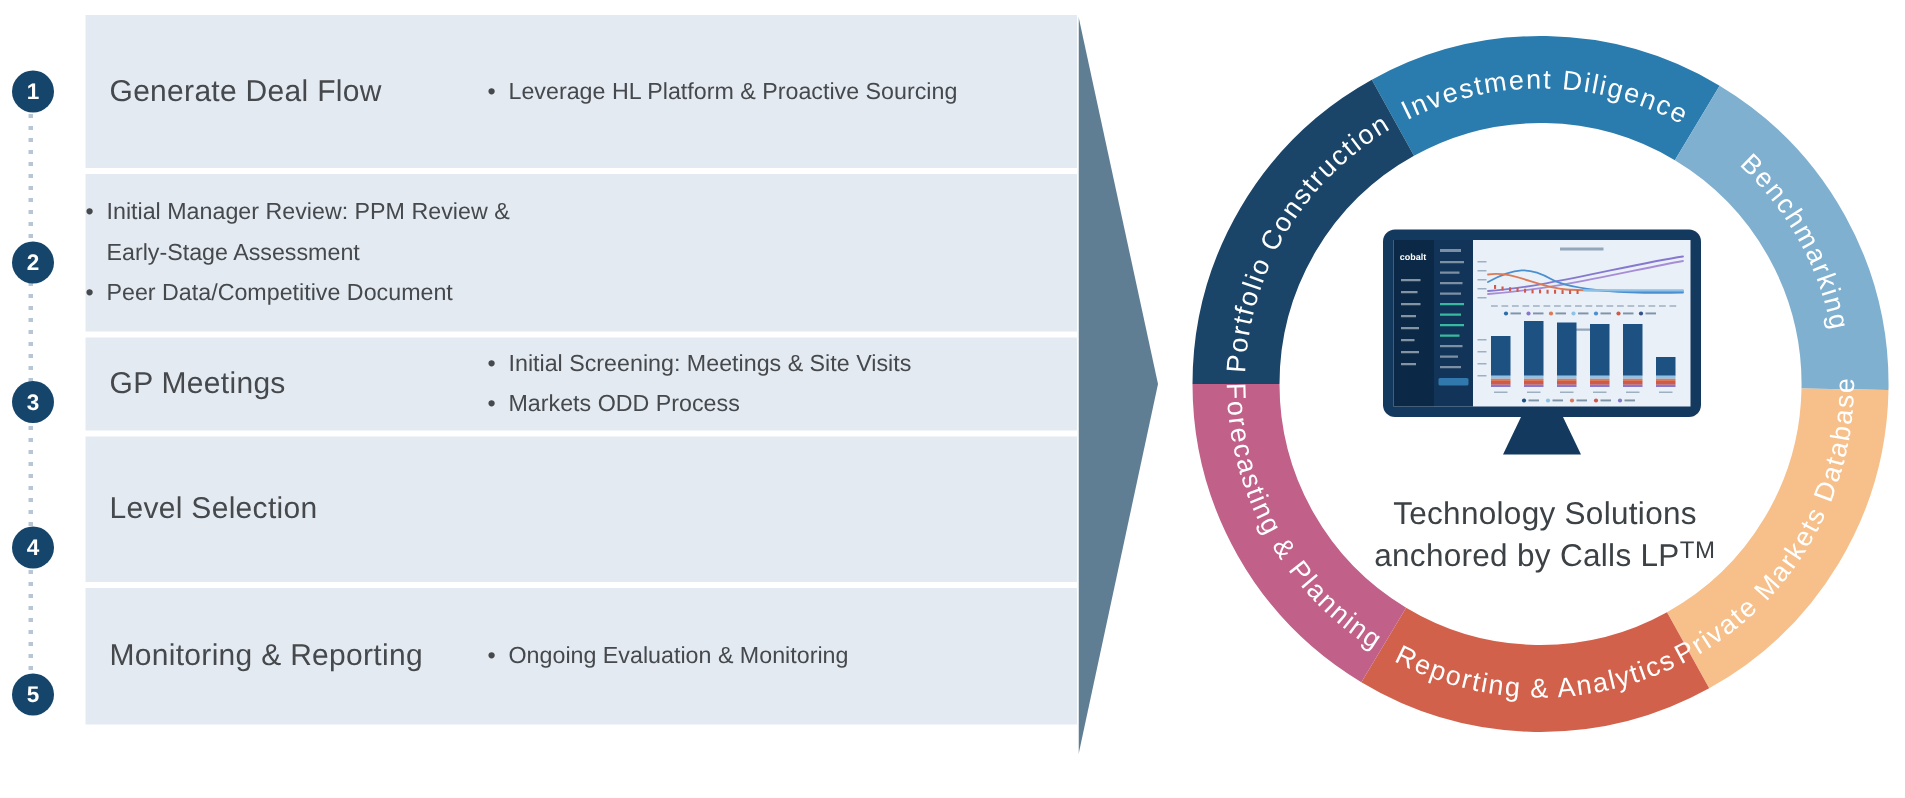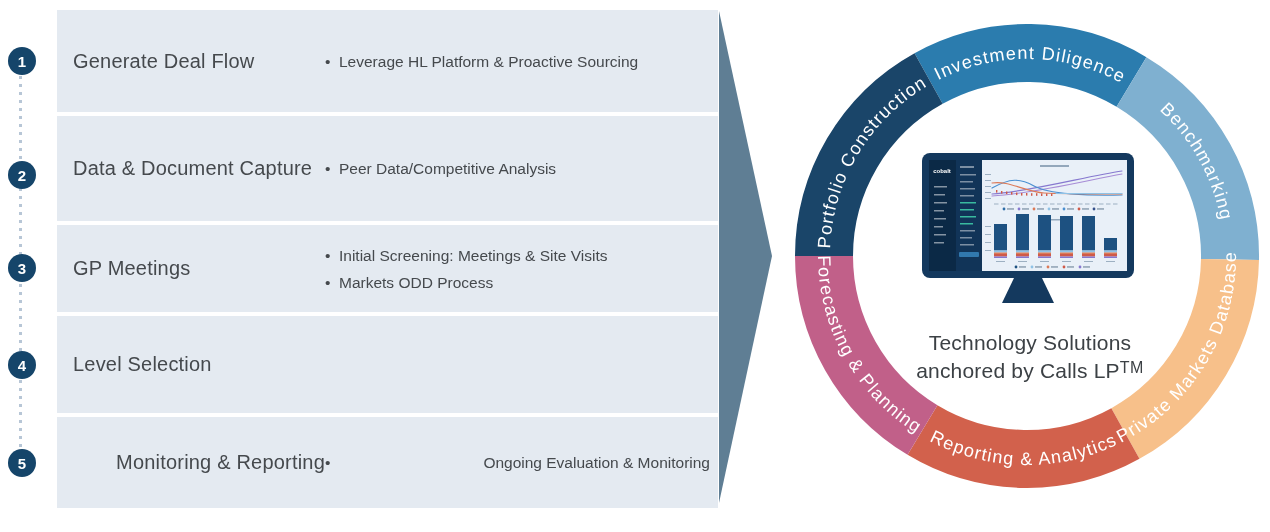--- a/index.html
+++ b/index.html
@@ -20,22 +20,22 @@
     display:flex; align-items:center; justify-content:center;
   }
   .badge.b1{top:47px;} .badge.b2{top:161px;} .badge.b3{top:254px;} .badge.b4{top:351px;} .badge.b5{top:449px;}
 
   .panel {
     position:absolute; left:57px; top:10px; width:661px;
     display:flex; flex-direction:column; gap:4px;
   }
   .prow { display:flex; align-items:center; background:#e4eaf1; }
   .prow:nth-child(1){height:102px;} .prow:nth-child(2){height:105px;}
-  .prow:nth-child(3){height:87px;}  .prow:nth-child(4){height:97px;}
-  .prow:nth-child(5){height:91px;text-align:right;}
+  .prow:nth-child(3){height:62px;}  .prow:nth-child(4){height:97px;}
+  .prow:nth-child(5){height:91px;}
   .ptitle {
     width:268px; padding-left:16px; font-size:20px; color:#45494d; letter-spacing:.2px;
   }
   .pbullets { flex:1; list-style:none; padding-right:8px; }
   .pbullets li {
     position:relative; padding-left:14px; font-size:15.5px; line-height:27px;
     color:#45494d; white-space:pre-line;
   }
   .pbullets li::before { content:"\2022"; position:absolute; left:0; top:0; }
 
@@ -66,23 +66,24 @@
   <div class="panel">
 
     <div class="prow">
       <div class="ptitle">Generate Deal Flow</div>
       <ul class="pbullets">
         <li>Leverage HL Platform &amp; Proactive Sourcing</li>
       </ul>
     </div>
 
     <div class="prow">
-      <div class="ptitle">Data &amp; Document Capture</div>
       <ul class="pbullets">
-        <li>Peer Data/Competitive Analysis</li>
+        <li>Initial Manager Review: PPM Review &amp;
+Early-Stage Assessment</li>
+        <li>Peer Data/Competitive Document</li>
       </ul>
     </div>
 
     <div class="prow">
       <div class="ptitle">GP Meetings</div>
       <ul class="pbullets">
         <li>Initial Screening: Meetings &amp; Site Visits</li>
         <li>Markets ODD Process</li>
       </ul>
     </div>

